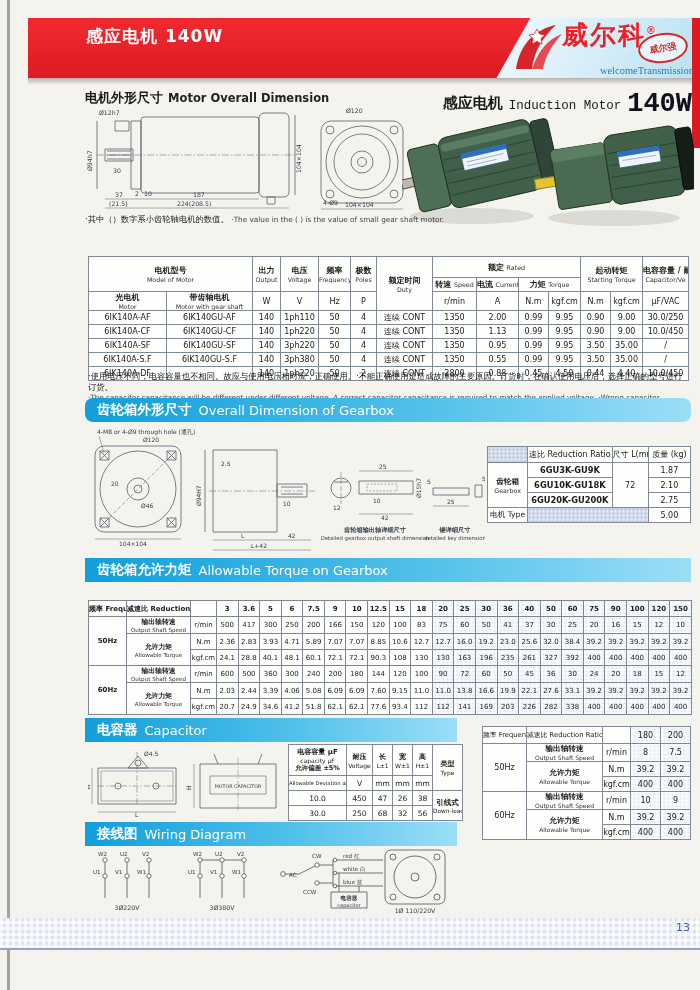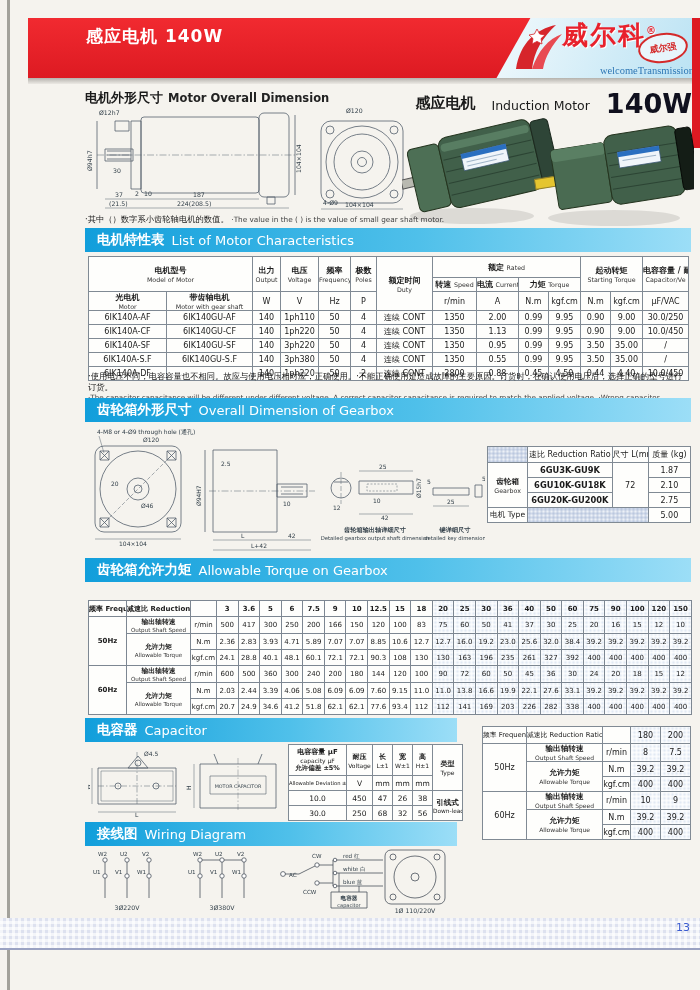--- a/index.html
+++ b/index.html
@@ -32,21 +32,21 @@
 
   
   .black-title{position:absolute;white-space:nowrap;}
   .black-title .zh{font-size:13px;font-weight:bold;}
   .black-title .en{font-size:11.5px;font-weight:bold;color:#222;}
   .bar{position:absolute;height:24px;background:linear-gradient(90deg,#119edb,#4fc0ea 55%,#9cdef7);
        color:#fff;display:flex;align-items:center;padding-left:12px;box-sizing:border-box;white-space:nowrap;}
   .bar .zh{font-size:13.5px;font-weight:bold;margin-right:7px;}
   .bar .en{font-size:13px;}
   .prod-title{position:absolute;left:430px;top:92px;width:262px;display:flex;align-items:flex-end;
-              justify-content:flex-end;gap:16px;white-space:nowrap;}
+              justify-content:flex-end;gap:6px;white-space:nowrap;font-family:Liberation Mono, monospace;}
   .prod-title .zh{font-size:15px;font-weight:bold;padding-bottom:3px;}
   .prod-title .en{font-size:12.5px;padding-bottom:3px;}
   .prod-title .pw{font-size:27px;font-weight:900;line-height:.9;color:#10101e;}
 
   
   table{border-collapse:collapse;table-layout:fixed;background:#fefefc;}
   th,td{border:1px solid #808a94;text-align:center;padding:0;overflow:hidden;white-space:nowrap;font-weight:normal;}
   .b{display:block;font-weight:bold;}
   .s{display:block;font-weight:normal;}
 
@@ -227,24 +227,20 @@
         <line x1="60" y1="54" x2="130" y2="54" stroke="#2c4434"></line>
       <line x1="60" y1="66" x2="130" y2="66" stroke="#2c4434"></line>
         <line x1="60" y1="78" x2="130" y2="78" stroke="#2c4434"></line>
       <rect x="130" y="28" width="16" height="62" rx="4" fill="#141d16" stroke="#060906"></rect>
       <rect x="70" y="42" width="42" height="16" fill="#f0f5fa" stroke="#33506e" stroke-width="0.7"></rect>
       <rect x="70" y="42" width="42" height="5" fill="#2a6fc0"></rect>
       <line x1="74" y1="51" x2="108" y2="51" stroke="#9fb4c8" stroke-width="1"></line>
     </g>
   </svg>
 
-  <div class="bar" style="left:85px;top:228px;width:606px;">
-    <span class="zh">电机特性表</span>
-    <span class="en">List of Motor Characteristics</span>
-  </div>
 
   <table class="char-table">
     <colgroup>
       <col style="width:78px">
         <col style="width:86px">
         <col style="width:28px">
         <col style="width:38px">
       <col style="width:32px">
         <col style="width:26px">
         <col style="width:56px">
@@ -402,21 +398,21 @@
         <td>10.0/450</td>
       </tr>
       </tbody>
   </table>
 
   <div class="notes">
     <div class="nzh">·使用电压不同，电容容量也不相同。故应与使用电压相对应，正确使用。·不能正确使用是造成故障的主要原因。订货时，在确认使用电压后，选择正确的型号进行订货。</div>
     <div class="nen">·The capacitor capacitance will be different under different voltage. A correct capacitor capacitance is required to match the applied voltage. ·Wrong capacitor capacitance is the cause of trouble. You must confirm a correct voltage and select a correct model when your purchase order is placed.</div>
   </div>
 
-  <div class="bar" style="left:85px;top:398px;width:606px;">
+  <div class="bar" style="left:85px;top:398px;width:606px;border-radius:8px;">
     <span class="zh">齿轮箱外形尺寸</span>
     <span class="en">Overall Dimension of Gearbox</span>
   </div>
 
   <svg class="svg-abs dwg" style="left:85px;top:426px;" width="400" height="130" viewBox="0 0 400 130">
     <g stroke="#55616d" fill="none" stroke-width="0.8">
       <rect x="10" y="20" width="86" height="86" rx="9"></rect>
       <circle cx="53" cy="63" r="38"></circle>
         <circle cx="53" cy="63" r="11"></circle>
         <circle cx="53" cy="63" r="4"></circle>

